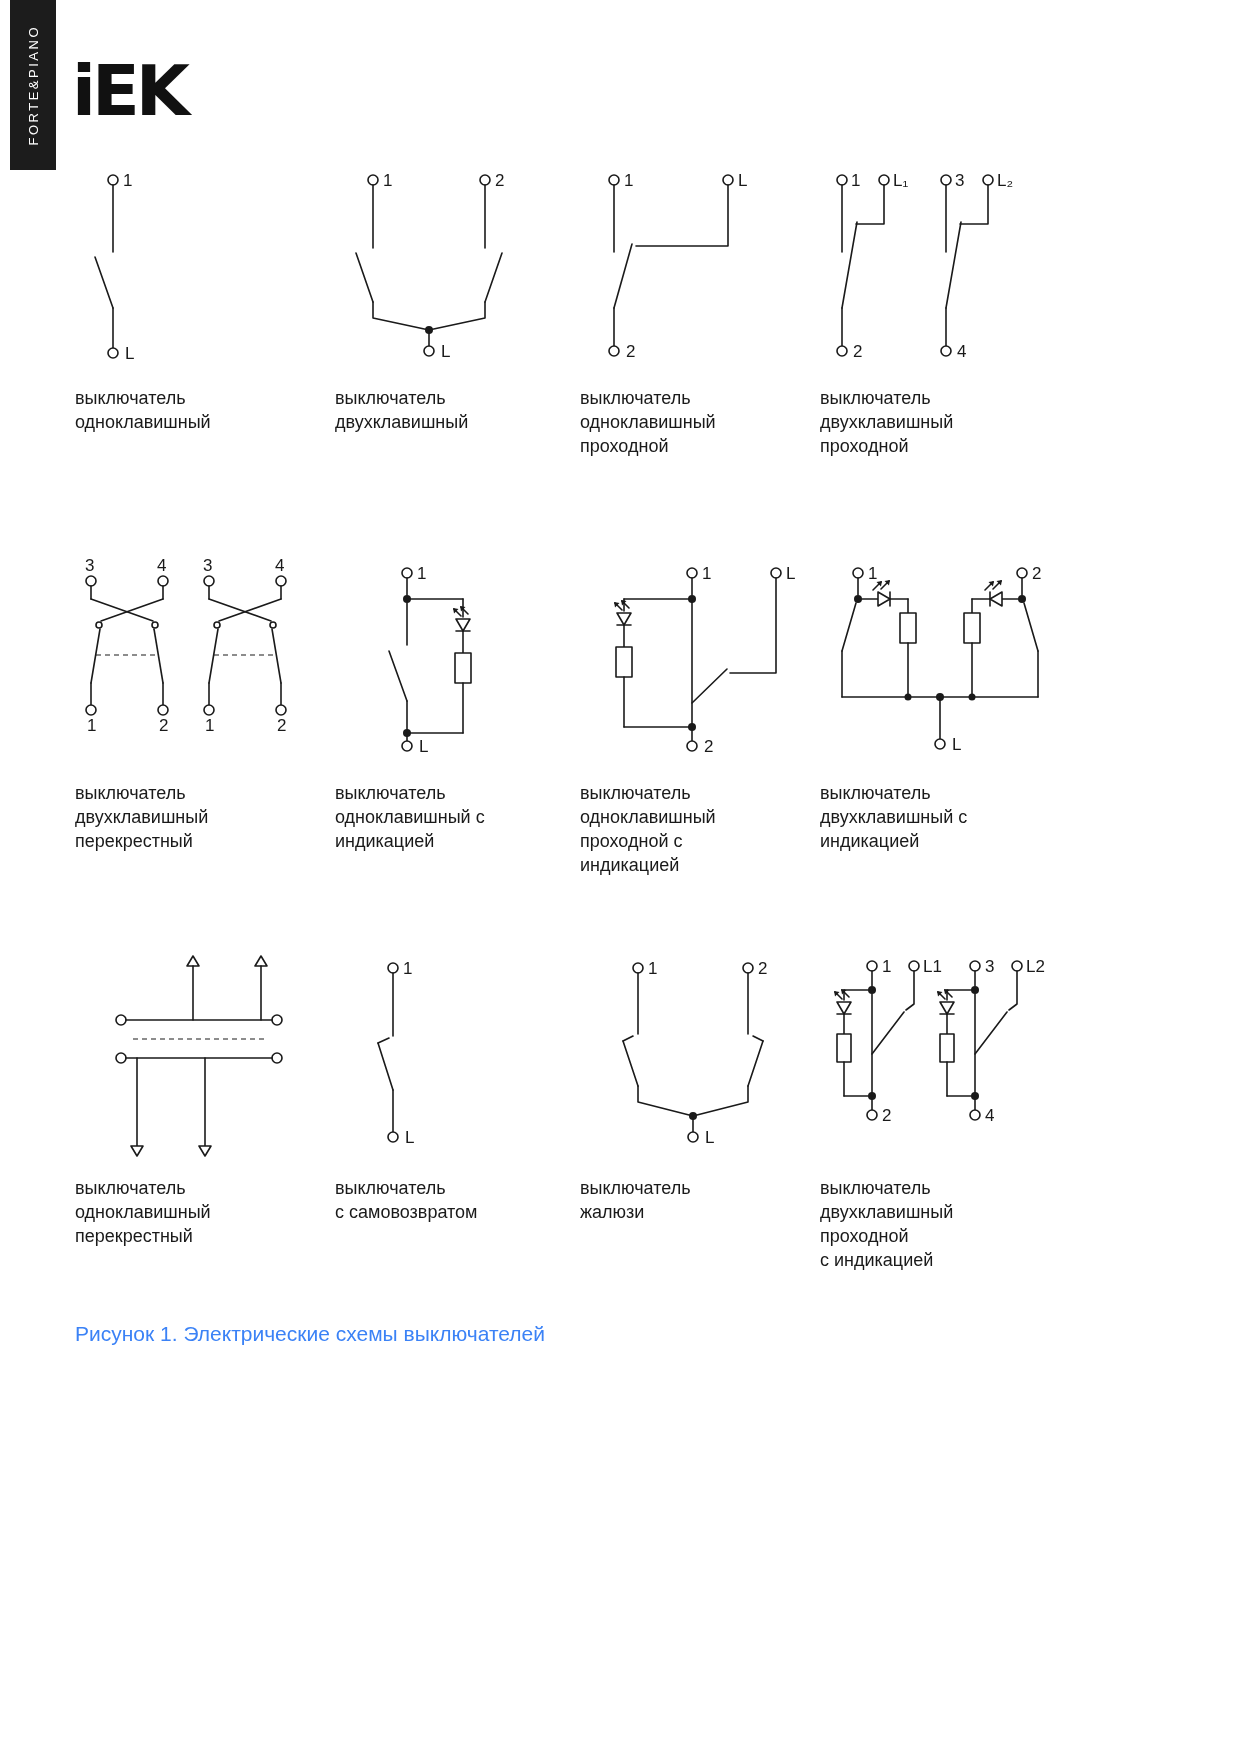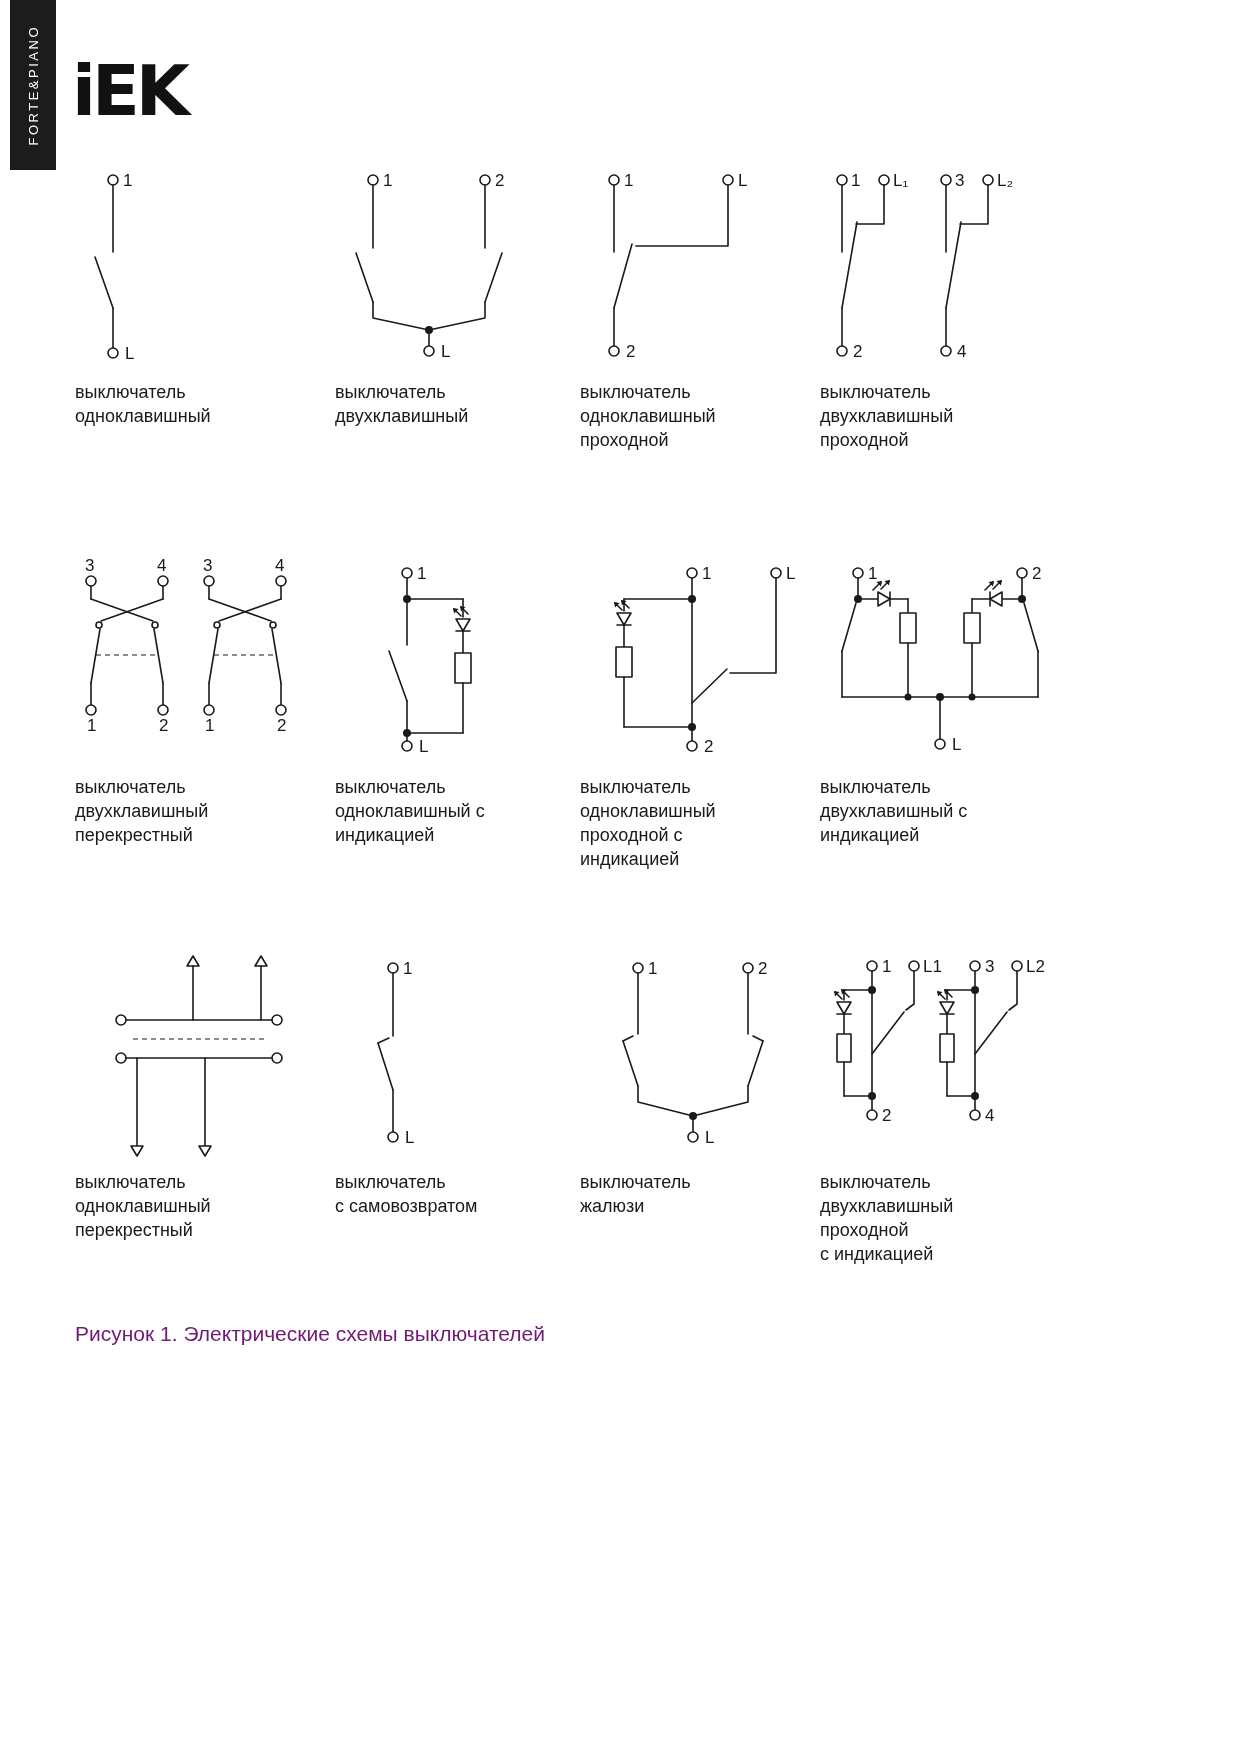--- a/index.html
+++ b/index.html
@@ -11,32 +11,32 @@
               background:#1c1c1c; display:flex; align-items:center; justify-content:center; }
   .side-tab span { writing-mode:vertical-rl; transform:rotate(180deg); color:#fff;
                    font-size:13px; letter-spacing:2.5px; font-weight:500; }
 
   .logo { position:absolute; left:72px; top:50px; font-size:70px; font-weight:bold;
           letter-spacing:-4px; color:#111; font-family:"DejaVu Sans","Liberation Sans",sans-serif; }
 
   .grid { position:absolute; left:75px; top:160px; display:grid;
           grid-template-columns:260px 245px 240px 285px; grid-auto-rows:395px; }
   .cell svg { display:block; }
-  .cap { margin-top:6px; font-size:18px; line-height:1.33; white-space:pre-line; }
+  .cap { margin-top:12px; font-size:18px; line-height:1.33; white-space:pre-line; }
 
   svg.schem text { font-size:17px; fill:#1a1a1a;
                    font-family:"Liberation Sans","DejaVu Sans",sans-serif; }
   .w    { stroke:#1a1a1a; stroke-width:1.6; fill:none; stroke-linecap:round; stroke-linejoin:round; }
   .dash { stroke:#1a1a1a; stroke-width:1.2; fill:none; stroke-dasharray:5 4; }
   .term { fill:#fff; stroke:#1a1a1a; stroke-width:1.6; }
   .dot  { fill:#1a1a1a; }
   .comp { fill:#fff; stroke:#1a1a1a; stroke-width:1.6; stroke-linejoin:round; }
   .ah   { fill:#1a1a1a; }
 
-  .fig-caption { position:absolute; left:75px; top:1322px; font-size:21px; color:#701a75; }
+  .fig-caption { position:absolute; left:75px; top:1322px; font-size:21px; color:#3b82f6; }
 </style>
 </head>
 <body>
 
 <div class="side-tab">
   <span>FORTE&amp;PIANO</span>
 </div>
 
 <div class="logo">iEK</div>
 

